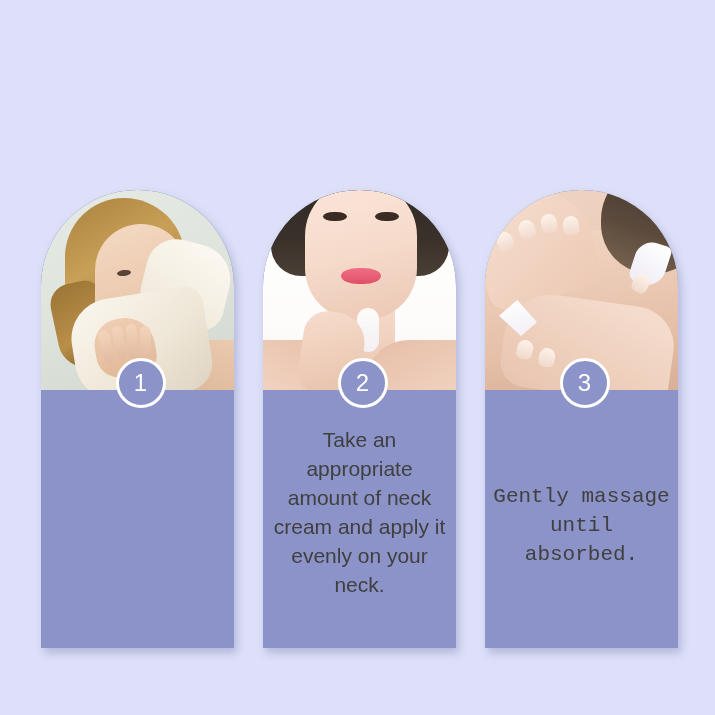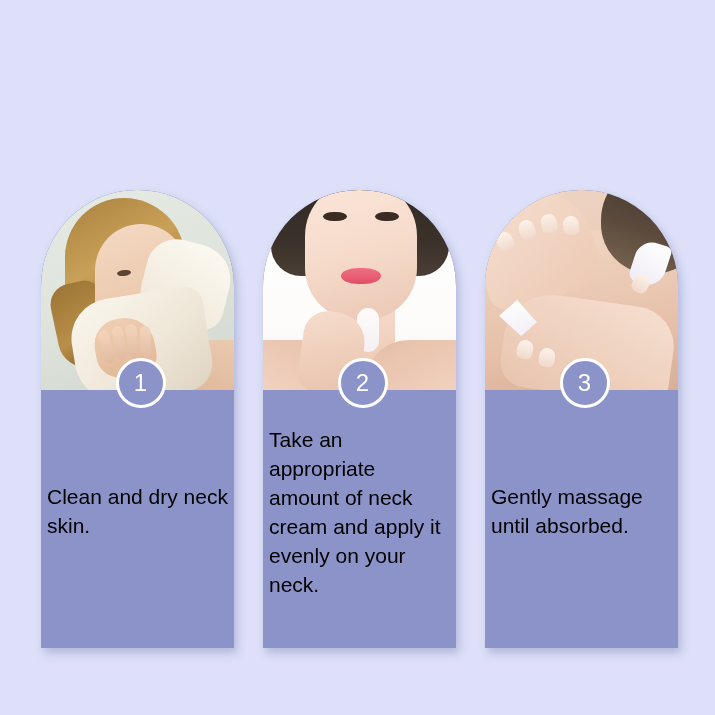--- a/index.html
+++ b/index.html
@@ -108,29 +108,29 @@
     font-size: 24px;
     line-height: 44px;
     text-align: center;
     box-sizing: content-box;
   }
 
   .card-text {
     position: absolute;
     left: 6px;
     width: 181px;
-    text-align: left;
-    color: #000000;
+    text-align: center;
+    color: #404040;
     font-size: 21px;
     line-height: 29px;
     font-weight: 300;
   }
   .card-1 .card-text { top: 292px; }
   .card-2 .card-text { top: 235px; }
-  .card-3 .card-text { top: 292px; }
+  .card-3 .card-text { top: 292px; font-family: Liberation Mono, monospace; }
 
   
   .ph-bg { position: absolute; inset: 0; }
 
   
   .p1-bg { background: linear-gradient(160deg,#e6eae4 0%, #dfe4dd 45%, #cfd6cd 100%); }
   .p1-hair {
     position: absolute; left: 26px; top: 8px; width: 120px; height: 150px;
     background: linear-gradient(150deg,#a9823f 0%, #c9a057 40%, #8e6a31 100%);
     border-radius: 60px 62px 48px 52px;
@@ -303,21 +303,20 @@
           <div class="p1-towel2"></div>
           <div class="p1-towel"></div>
           <div class="p1-hand"></div>
           <div class="p1-fing" style="left:62px; top:140px; transform:rotate(-14deg);"></div>
           <div class="p1-fing" style="left:75px; top:136px; transform:rotate(-10deg);"></div>
           <div class="p1-fing" style="left:88px; top:134px; transform:rotate(-6deg);"></div>
           <div class="p1-fing" style="left:101px; top:136px; transform:rotate(-2deg);"></div>
         </div>
       </div>
       <div class="badge">1</div>
-      <div class="card-text">Clean and dry neck skin.</div>
     </div>
 
     <div class="card card-2">
       <div class="photo">
         <div class="photo-inner">
           <div class="ph-bg p2-bg"></div>
           <div class="p2-hair"></div>
           <div class="p2-neck"></div>
           <div class="p2-shoulderL"></div>
           <div class="p2-shoulderR"></div>

